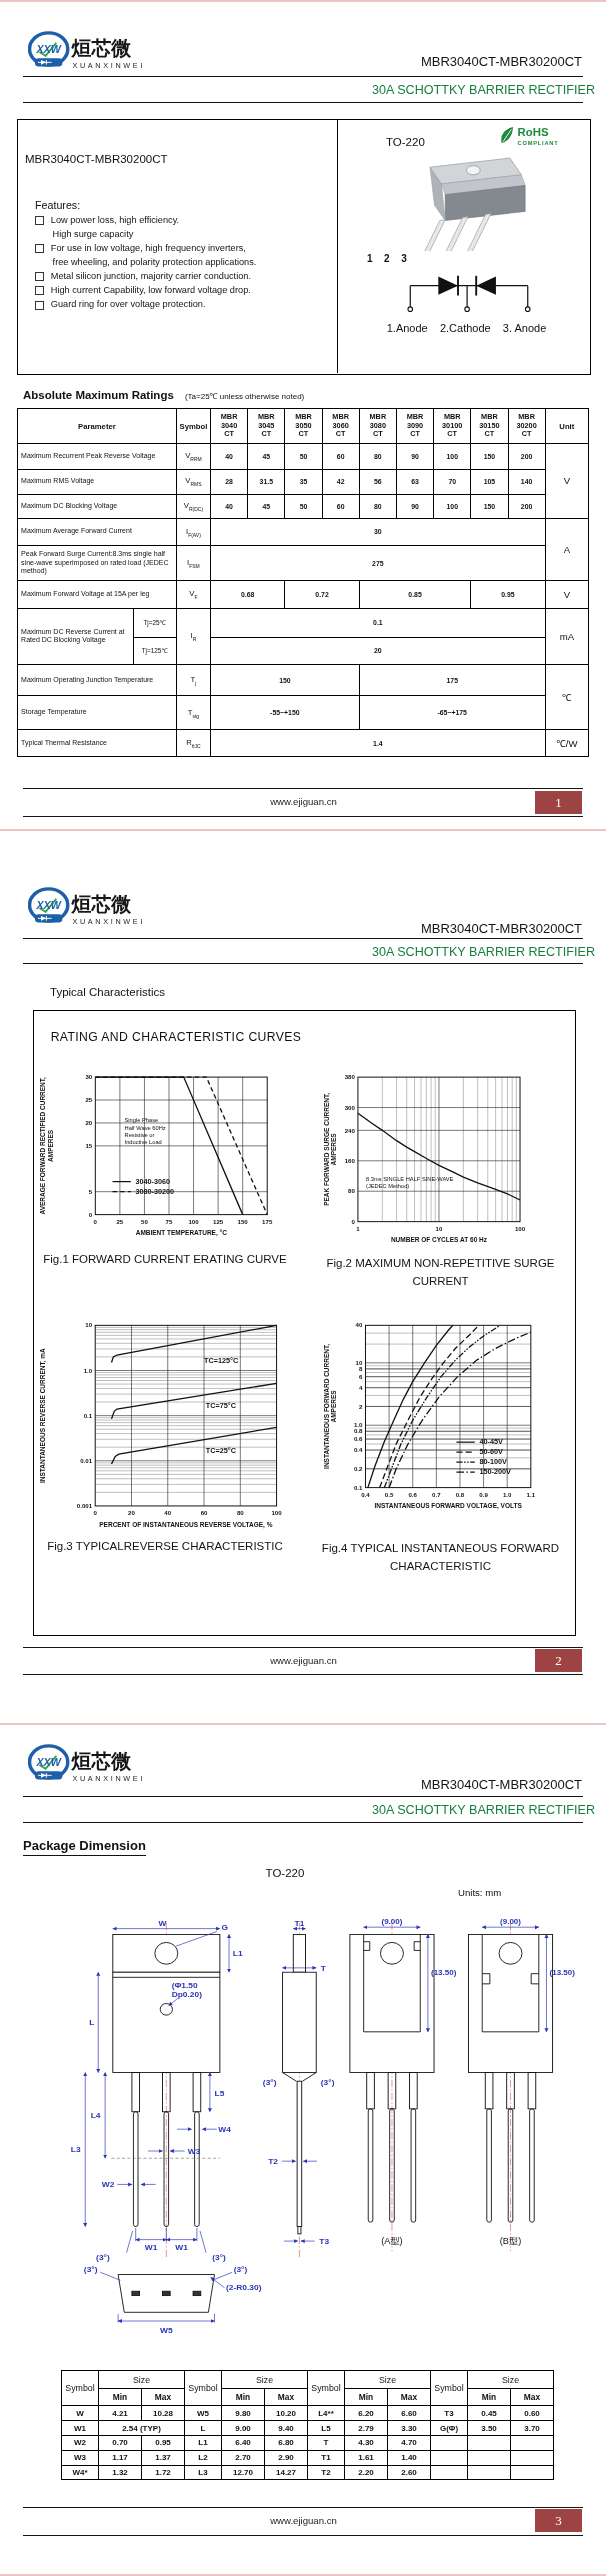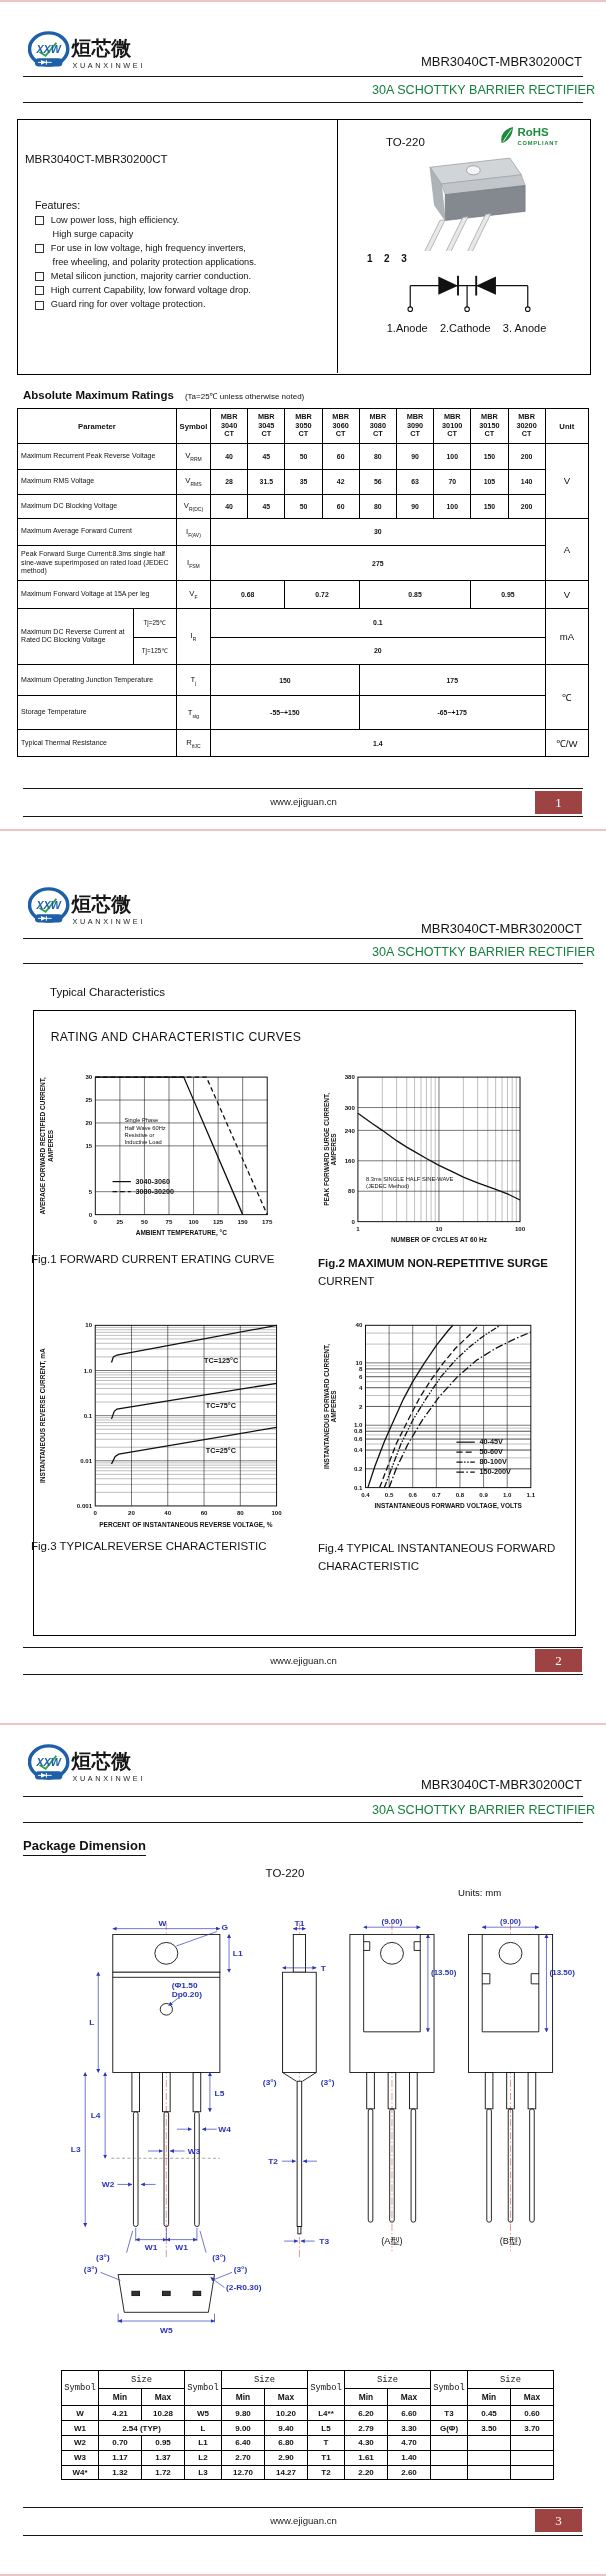--- a/index.html
+++ b/index.html
@@ -22,24 +22,24 @@
   #abs-table td,#abs-table th{border:0.8px solid #000;text-align:center;vertical-align:middle;padding:0;overflow:hidden;}
   #abs-table th{font-size:7.7px;}
   .pline{font-size:7.3px;font-weight:bold;line-height:8.4px;}
   .c-param{font-size:7px;text-align:left !important;padding:0.8px 3.1px !important;line-height:1.25;}
   .c-sub{font-size:6.4px;}
   .c-val{font-size:6.9px;font-weight:bold;}
   .c-sym{font-size:7.7px;}
   .c-sym sub{font-size:5px;}
   .c-unit{font-size:9.6px;}
   .bigbox{position:absolute;left:33px;top:1010px;width:541px;height:624px;border:1.1px solid #000;}
-  .figcap{position:absolute;font-size:11.5px;color:#151515;}
+  .figcap{position:absolute;text-align:center;font-size:11.5px;color:#151515;}
   #dim-table{border-collapse:collapse;table-layout:fixed;width:490px;border:0.9px solid #000;}
   #dim-table td,#dim-table th{border:0.8px solid #000;text-align:center;vertical-align:middle;padding:0;}
-  #dim-table th{font-family:Liberation Mono, monospace;font-weight:normal;font-size:8.8px;}
+  #dim-table th{font-family:Liberation Sans, sans-serif;font-weight:normal;font-size:8.8px;}
   #dim-table th.mm{font-family:"Liberation Sans",sans-serif;font-weight:bold;font-size:8.4px;}
   #dim-table td{font-family:"Liberation Sans",sans-serif;font-weight:bold;font-size:8px;height:13.8px;}
   svg text{font-family:"Liberation Sans",sans-serif;}
 </style>
 </head>
 <body>
 
 <div id="doc">
   <div class="psep" style="top:0;"></div>
   <div class="psep" style="top:829px;"></div>
@@ -534,21 +534,21 @@
       <text x="210.8" y="175.64" font-size="9.5" font-weight="bold" fill="#111">40-45V</text>
       <line x1="180.8" y1="185.64" x2="204.8" y2="185.64" stroke="#111" stroke-width="1.6" stroke-dasharray="8,4"></line>
       <text x="210.8" y="188.64" font-size="9.5" font-weight="bold" fill="#111">50-60V</text>
       <line x1="180.8" y1="198.64" x2="204.8" y2="198.64" stroke="#111" stroke-width="1.6" stroke-dasharray="8,2,2,2,2,2"></line>
       <text x="210.8" y="201.64" font-size="9.5" font-weight="bold" fill="#111">80-100V</text>
       <line x1="180.8" y1="211.64" x2="204.8" y2="211.64" stroke="#111" stroke-width="1.6" stroke-dasharray="10,3,2,3"></line>
       <text x="210.8" y="214.64" font-size="9.5" font-weight="bold" fill="#111">150-200V</text>
     </svg>
 
   <div class="figcap" style="left:31px;top:1253px;width:268px;">Fig.1 FORWARD CURRENT ERATING CURVE</div>
-  <div class="figcap" style="left:318px;top:1257px;width:245px;font-weight:bold;">Fig.2 MAXIMUM NON-REPETITIVE SURGE</div>
+  <div class="figcap" style="left:318px;top:1257px;width:245px;">Fig.2 MAXIMUM NON-REPETITIVE SURGE</div>
   <div class="figcap" style="left:318px;top:1275px;width:245px;">CURRENT</div>
   <div class="figcap" style="left:31px;top:1540px;width:268px;">Fig.3 TYPICALREVERSE CHARACTERISTIC</div>
   <div class="figcap" style="left:318px;top:1542px;width:245px;">Fig.4 TYPICAL INSTANTANEOUS FORWARD</div>
   <div class="figcap" style="left:318px;top:1560px;width:245px;">CHARACTERISTIC</div>
 
   <div class="hrule" style="top:1647px;"></div>
   <div class="furl" style="top:1655px;">www.ejiguan.cn</div>
   <div class="fpage" style="top:1649px;">2</div>
   <div class="hrule" style="top:1674px;"></div>
 

